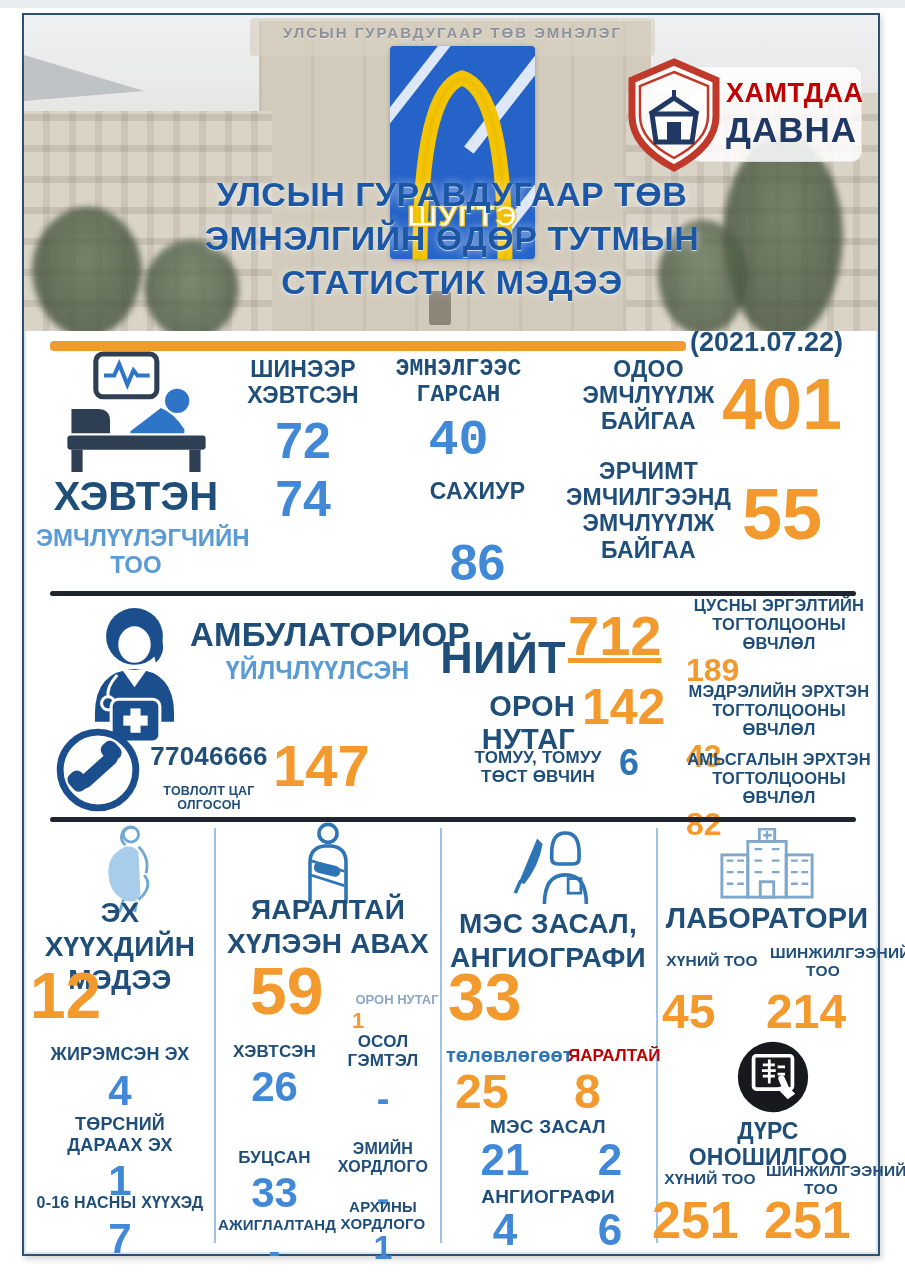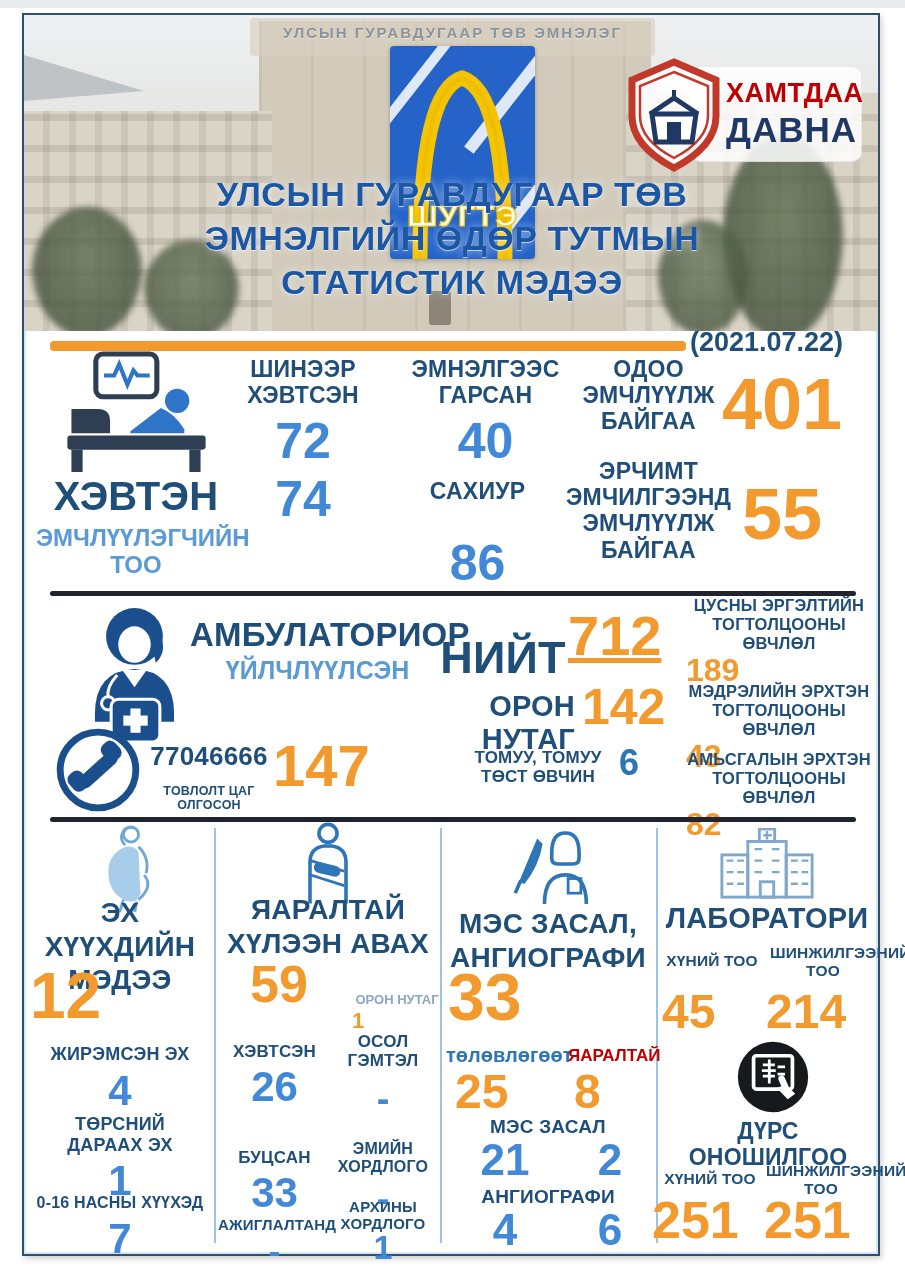--- a/index.html
+++ b/index.html
@@ -133,21 +133,21 @@
     <path d="M6 58 h26 q12 0 12 12 v12 H6 Z" fill="#2E3F54"></path>
     <rect x="2" y="84" width="136" height="14" rx="3" fill="#2E3F54"></rect>
     <rect x="6" y="98" width="11" height="22" fill="#2E3F54"></rect>
     <rect x="122" y="98" width="11" height="22" fill="#2E3F54"></rect>
   </svg>
 
   <div class="abs" style="left:228px;top:356px;width:150px;">
     <div class="lbl sz23">ШИНЭЭР ХЭВТСЭН</div>
     <div class="vblue sz50">72</div>
   </div>
-  <div class="abs" style="left:403px;top:356px;width:165px;">
+  <div class="abs" style="left:376px;top:356px;width:165px;font-family:Liberation Mono, monospace;">
     <div class="lbl sz23">ЭМНЭЛГЭЭС ГАРСАН</div>
     <div class="vblue sz50">40</div>
   </div>
   <div class="abs lbl sz23" style="left:566px;top:356px;width:165px;">ОДОО ЭМЧЛҮҮЛЖ БАЙГАА</div>
   <div class="abs vorange sz72" style="left:722px;top:368px;width:152px;">401</div>
 
   <div class="abs" style="left:36px;top:474px;width:200px;">
     <div class="lbl" style="font-size:40px;">ХЭВТЭН</div>
     <div class="subl" style="font-size:24px;margin-top:4px;">ЭМЧЛҮҮЛЭГЧИЙН ТОО</div>
   </div>
@@ -235,21 +235,21 @@
   <div class="abs lbl" style="left:30px;top:1194px;width:180px;font-size:16px;">0-16 НАСНЫ ХҮҮХЭД</div>
   <div class="abs vblue v42" style="left:30px;top:1214px;width:180px;">7</div>
 
   <svg class="abs" style="left:292px;top:822px;width:72px;height:84px;" viewBox="0 0 80 92" aria-hidden="true">
     <circle cx="40" cy="12" r="10" fill="none" stroke="#2E75B6" stroke-width="4"></circle>
     <path d="M20 90 L20 44 Q20 28 36 26 L44 26 Q60 28 60 44 L60 90" fill="none" stroke="#2E75B6" stroke-width="4"></path>
     <path d="M20 42 L58 54 M20 58 L58 70" stroke="#2E75B6" stroke-width="3"></path>
     <rect x="24" y="46" width="30" height="12" rx="6" transform="rotate(14 39 52)" fill="#2E75B6"></rect>
   </svg>
   <div class="abs lbl coltitle" style="left:222px;top:893px;width:212px;">ЯАРАЛТАЙ ХҮЛЭЭН АВАХ</div>
-  <div class="abs vorange" style="left:250px;top:958px;width:112px;font-size:52px;">59</div>
+  <div class="abs vorange" style="left:250px;top:958px;width:112px;font-size:66px;">59</div>
   <div class="abs" style="left:352px;top:992px;width:90px;font-size:13px;font-weight:bold;color:#8CA6C6;text-align:center;">ОРОН НУТАГ</div>
   <div class="abs vorange" style="left:352px;top:1010px;width:90px;font-size:22px;">1</div>
 
   <div class="abs lbl small-lbl" style="left:222px;top:1042px;width:105px;">ХЭВТСЭН</div>
   <div class="abs vblue v42" style="left:222px;top:1062px;width:105px;">26</div>
   <div class="abs lbl small-lbl" style="left:222px;top:1148px;width:105px;">БУЦСАН</div>
   <div class="abs vblue v42" style="left:222px;top:1168px;width:105px;">33</div>
   <div class="abs lbl tiny-lbl" style="left:218px;top:1216px;width:112px;">АЖИГЛАЛТАНД</div>
   <div class="abs vblue" style="left:222px;top:1234px;width:105px;font-size:34px;">-</div>
 

